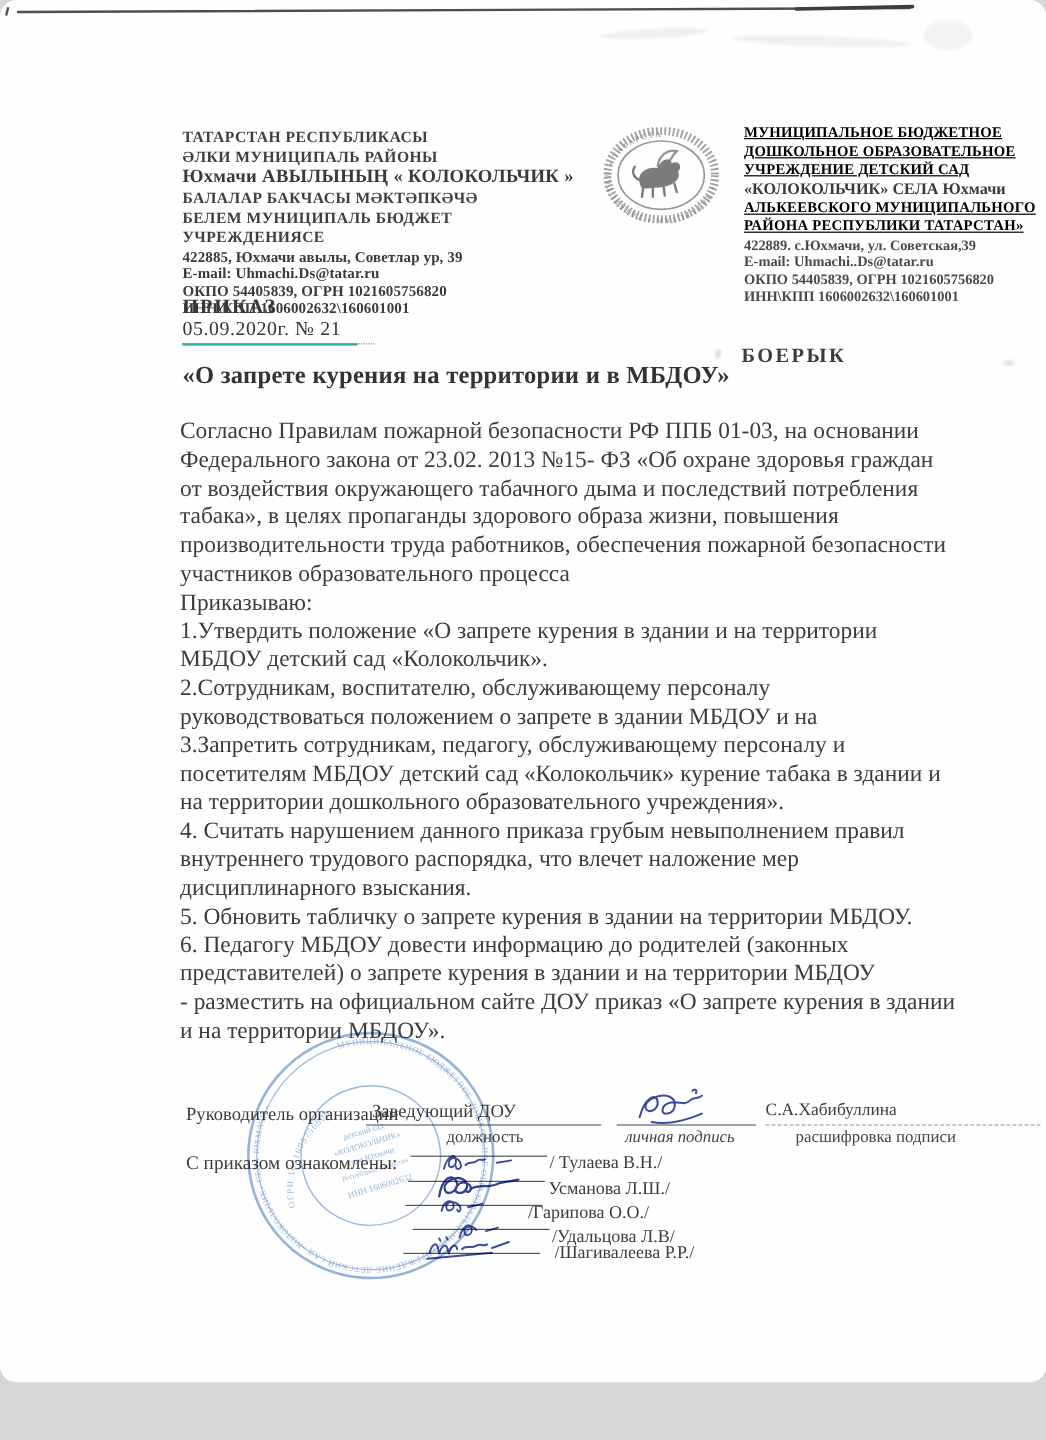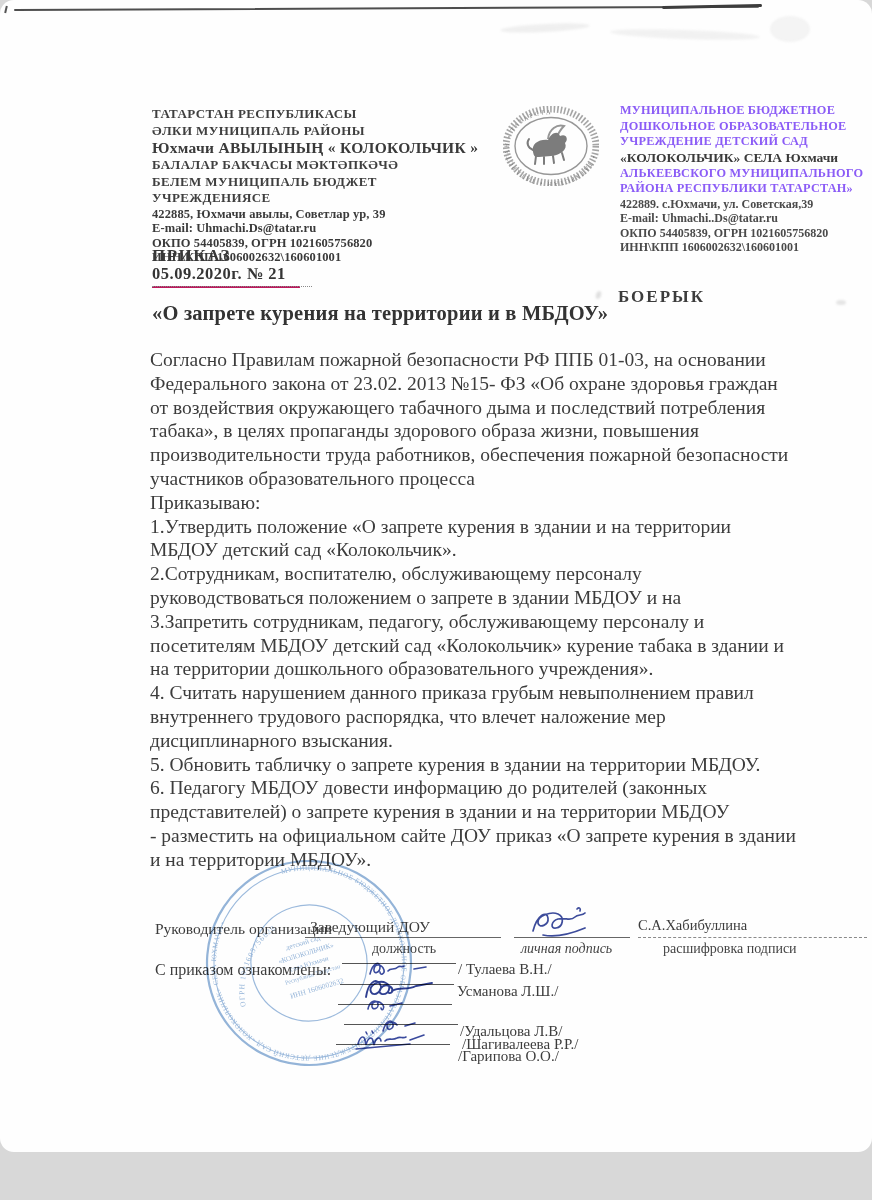--- a/index.html
+++ b/index.html
@@ -21,25 +21,25 @@
   .sm4{left:700px;top:1158px;width:18px;height:6px;opacity:.2;}
   .sm5{left:836px;top:300px;width:10px;height:5px;opacity:.25;}
   .sm6{left:596px;top:291px;width:5px;height:8px;opacity:.3;transform:rotate(20deg);}
 
   
   .hdr-left{position:absolute;left:152px;top:106px;width:370px;}
   .hdr-right{position:absolute;left:620px;top:103px;width:248px;}
   .hdr-left .b{font-weight:bold;font-size:13px;line-height:16.5px;letter-spacing:.4px;color:#3f3f3f;white-space:nowrap;}
   .hdr-left .name{font-weight:bold;font-size:15.5px;line-height:18px;letter-spacing:.3px;white-space:nowrap;}
   .hdr-left .s{font-weight:bold;font-size:12.5px;line-height:14.6px;letter-spacing:.1px;white-space:nowrap;}
-  .hdr-right .b{font-weight:bold;font-size:12.3px;line-height:15.6px;letter-spacing:.2px;color:#8b5cf6;white-space:nowrap;}
+  .hdr-right .b{font-weight:bold;font-size:12.3px;line-height:15.6px;letter-spacing:.2px;color:#000000;white-space:nowrap;text-decoration:underline;}
   .hdr-right .name{font-weight:bold;font-size:13.5px;line-height:16px;white-space:nowrap;}
   .hdr-right .s{font-weight:bold;font-size:12px;line-height:14.4px;white-space:nowrap;color:#4a4a4a;}
   .order-label{position:absolute;left:152px;top:246px;font-weight:bold;font-size:17px;letter-spacing:1.5px;color:#383838;}
-  .order-date{position:absolute;left:152px;top:264px;font-weight:bold;font-size:16.5px;letter-spacing:.5px;color:#353535;border-bottom:2px solid #be185d;padding:0 14px 2px 0;}
+  .order-date{position:absolute;left:152px;top:264px;font-weight:normal;font-size:16.5px;letter-spacing:.5px;color:#353535;border-bottom:2px solid #14b8a6;padding:0 14px 2px 0;}
   .order-date-dots{position:absolute;left:152px;top:286px;width:160px;border-bottom:1px dotted #8a8a8a;}
   .boeryk-label{position:absolute;left:618px;top:246px;font-weight:bold;font-size:17px;letter-spacing:2px;color:#3c3c3c;margin-top:41px;}
 
   
   .emblem{position:absolute;left:503px;top:106px;width:96px;height:80px;opacity:.82;}
 
   
   .doc-title{position:absolute;left:152px;top:302px;font-size:20.5px;font-weight:bold;letter-spacing:.2px;color:#333;white-space:nowrap;}
   .body-text{position:absolute;left:150px;top:348px;}
   .bline{font-size:19.5px;line-height:23.8px;white-space:nowrap;color:#3c3c3c;}
@@ -165,21 +165,21 @@
   <div class="col-label cl3">расшифровка подписи</div>
   <div class="sig ack-label">С приказом ознакомлены:</div>
 
   <div class="ack-uline" style="left:342px;top:963px;"></div>
   <div class="ack-uline" style="left:340px;top:984px;"></div>
   <div class="ack-uline" style="left:338px;top:1004px;"></div>
   <div class="ack-uline" style="left:344px;top:1024px;"></div>
   <div class="ack-uline" style="left:336px;top:1044px;"></div>
   <div class="ack-name" style="left:458px;top:961px;">/ Тулаева В.Н./</div>
   <div class="ack-name" style="left:457px;top:983px;">Усманова Л.Ш./</div>
-  <div class="ack-name" style="left:458px;top:1003px;margin-top:45px;">/Гарипова О.О./</div>
+  <div class="ack-name" style="left:440px;top:1003px;">/Гарипова О.О./</div>
   <div class="ack-name" style="left:460px;top:1023px;">/Удальцова  Л.В/</div>
   <div class="ack-name" style="left:462px;top:1036px;">/Шагивалеева Р.Р./</div>
 
   <svg class="hand" style="left:527px;top:903px;width:72px;height:40px;" viewBox="0 0 72 40">
     <g fill="none" stroke="#3d4c9c" stroke-width="1.7" stroke-linecap="round">
       <path d="M6,28 C10,12 20,7 21,15 C22,22 12,26 11,20 C10,13 24,8 31,11 C38,14 36,24 29,25 C23,26 24,18 31,16 C39,14 43,19 48,14 C51,11 55,13 58,10"></path>
       <path d="M16,32 C30,35 46,30 58,25"></path>
       <path d="M50,6 C52,4 54,5 53,8"></path>
     </g>
   </svg>

